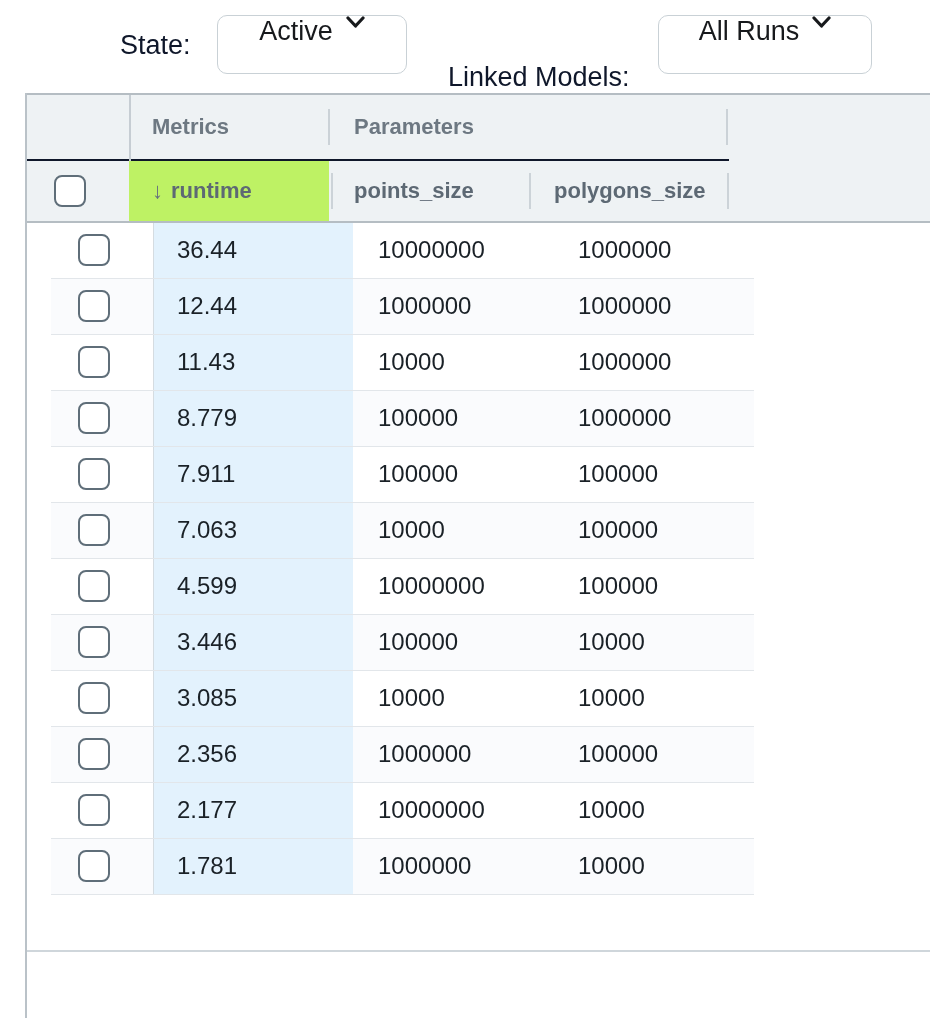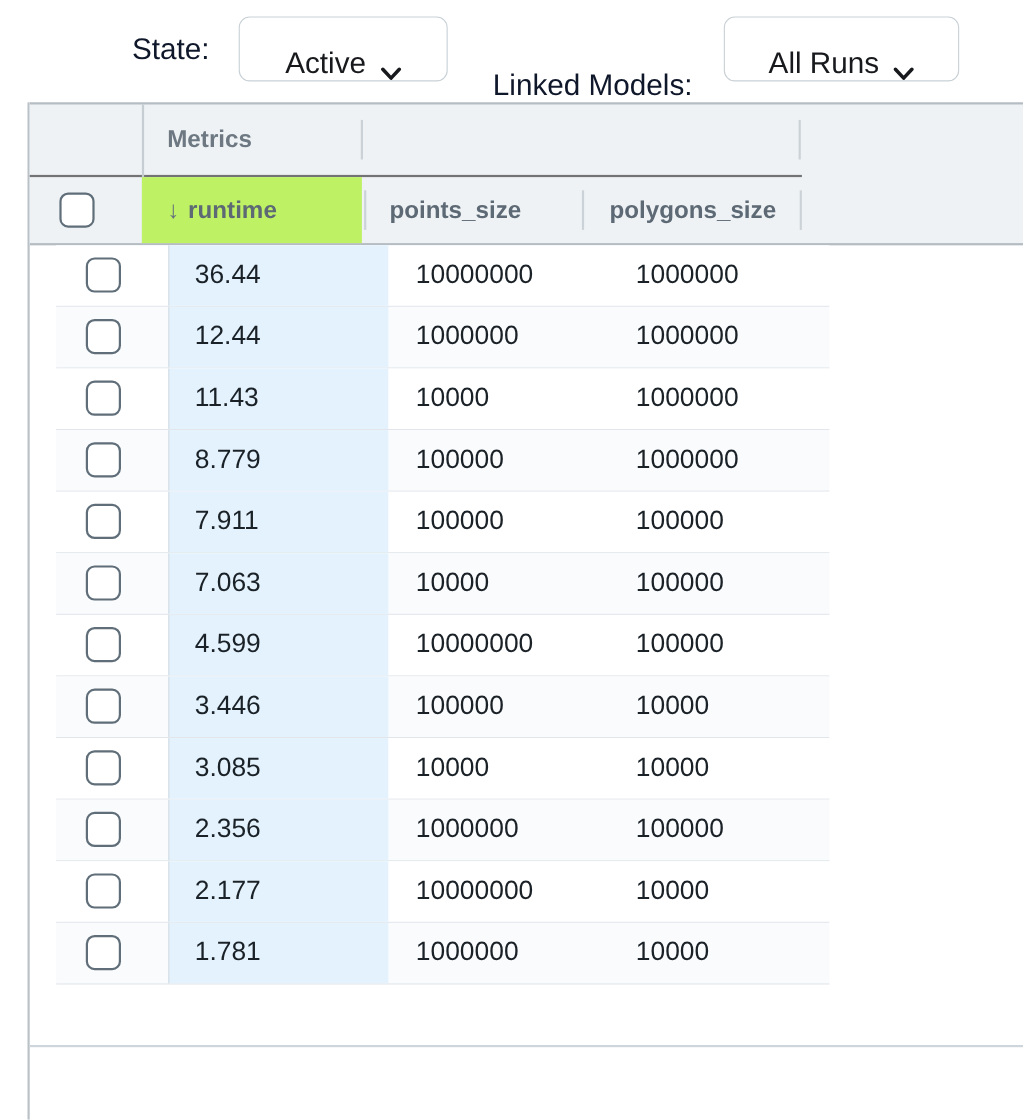--- a/index.html
+++ b/index.html
@@ -8,38 +8,38 @@
     font-family:"Liberation Sans","DejaVu Sans",sans-serif;
     -webkit-font-smoothing:antialiased;overflow:hidden;
   }
   
   .topbar-label{position:absolute;top:30px;font-size:27px;color:#0f172a;}
   #state-label{left:120px;}
   #linked-label{left:448px;margin-top:32px;}
   .dd-btn{
     position:absolute;top:15px;height:59px;box-sizing:border-box;
     background:#ffffff;border:1.5px solid #c9d1d6;border-radius:10px;
-    display:flex;align-items:flex-end;justify-content:center;gap:13px;
+    display:flex;align-items:flex-start;justify-content:center;gap:13px;
     font-size:27px;color:#17191c;font-weight:500;cursor:pointer;
   }
   #state-btn{left:217px;width:190px;}
   #linked-btn{left:658px;width:214px;}
   .chev{width:19px;height:12px;display:block;}
   
   .table-wrap{
     position:absolute;left:25px;top:93px;width:905px;height:925px;
     box-sizing:border-box;border-left:2px solid #bac2c8;
   }
   .hdr{
     position:absolute;left:0;top:0;width:903px;height:126px;
     background:#eef2f4;border-top:2px solid #b5bdc3;border-bottom:2px solid #b5bdc3;
   }
   .group-row{
     position:absolute;left:0;top:0;width:702px;height:64px;
-    border-bottom:2px solid #737373;
+    border-bottom:2px solid #0f172a;
   }
   .hdr-vline{position:absolute;left:102px;top:0;width:2px;height:126px;background:#c6cdd3;}
   .glabel{position:absolute;top:0;line-height:64px;font-size:22px;font-weight:600;color:#6d7882;}
   #g-metrics{left:125px;}
   #g-params{left:327px;}
   .gsep{position:absolute;top:14px;width:2px;height:36px;background:#cbd2d7;}
   #gsep-1{left:301px;}
   #gsep-2{left:699px;}
   .col-row{position:absolute;left:0;top:66px;width:903px;height:60px;}
   .runtime-hcell{
@@ -99,20 +99,21 @@
   <svg class="chev" viewBox="0 0 19 12">
       <polyline points="2,2 9.5,10 17,2" fill="none" stroke="#17191c" stroke-width="3.2" stroke-linecap="round" stroke-linejoin="round"></polyline>
     </svg>
 </div>
 
 <div class="table-wrap">
 
   <div class="hdr">
     <div class="group-row">
       <div class="glabel" id="g-metrics">Metrics</div>
+      <div class="glabel" id="g-params">Parameters</div>
       <div class="gsep" id="gsep-1"></div>
       <div class="gsep" id="gsep-2"></div>
     </div>
 
     <div class="hdr-vline"></div>
 
     <div class="col-row">
       <div class="checkbox"></div>
 
       <div class="runtime-hcell">

